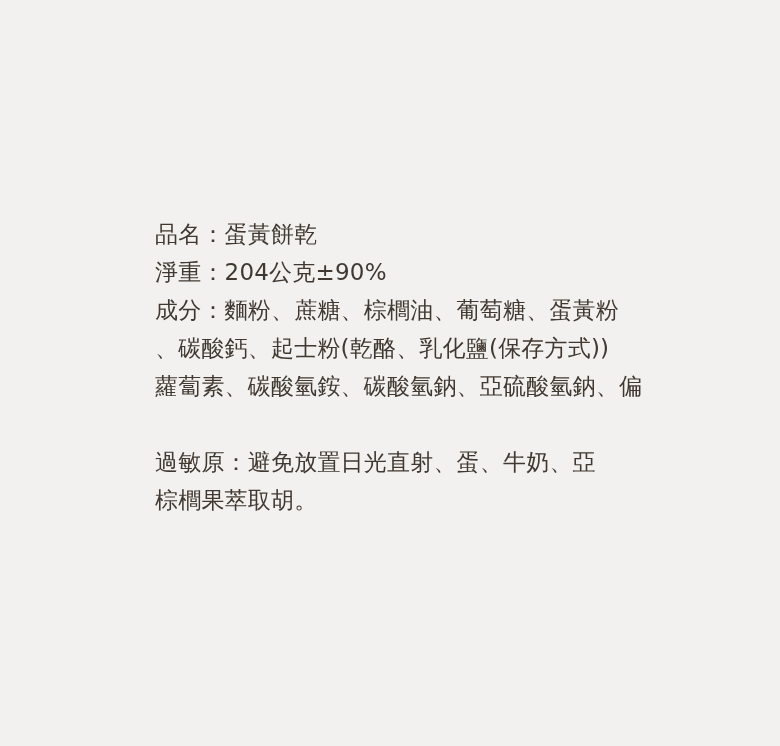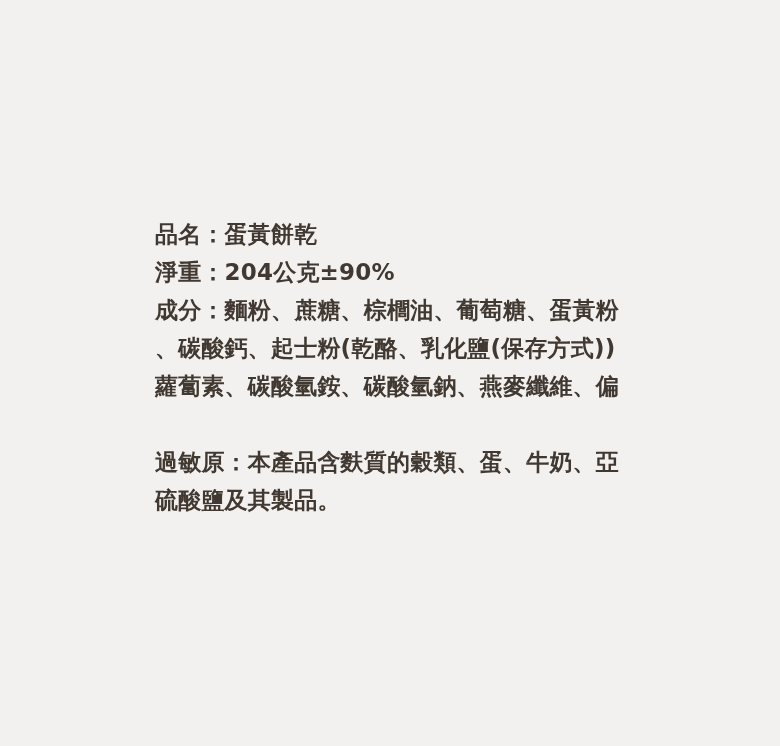--- a/index.html
+++ b/index.html
@@ -21,35 +21,34 @@
     width: 490px;
     color: var(--text-color, #413931);
     font-size: 23px;
     line-height: 38px;
     letter-spacing: 0.2px;
     -webkit-font-smoothing: antialiased;
   }
   .line {
     white-space: nowrap;
     height: 38px;
-    font-weight: bold;
   }
   .para-gap {
     height: 38px;
   }
   .sub-digit {
     font-size: 15px;
     line-height: 1;
   }
 </style>
 </head>
 <body>
 
 <div class="label-text">
   <div class="line">品名：蛋黃餅乾</div>
   <div class="line">淨重：204公克±90%</div>
   <div class="line">成分：麵粉、蔗糖、棕櫚油、葡萄糖、蛋黃粉</div>
   <div class="line">、碳酸鈣、起士粉(乾酪、乳化鹽(保存方式))</div>
-  <div class="line">蘿蔔素、碳酸氫銨、碳酸氫鈉、燕麥纖維、偏</div>
+  <div class="line">蘿蔔素、碳酸氫銨、碳酸氫鈉、亞硫酸氫鈉、偏</div>
   <div class="para-gap"></div>
-  <div class="line">過敏原：本產品含麩質的穀類、蛋、牛奶、亞</div>
-  <div class="line">硫酸鹽及其製品。</div>
+  <div class="line">過敏原：避免放置日光直射、蛋、牛奶、亞</div>
+  <div class="line">棕櫚果萃取胡。</div>
 </div>
 
 </body></html>

